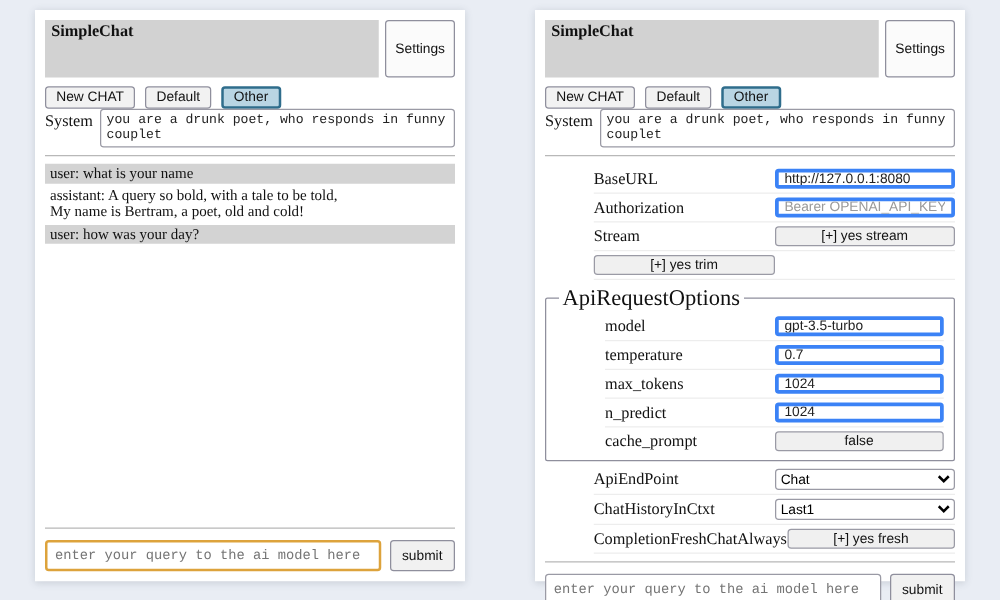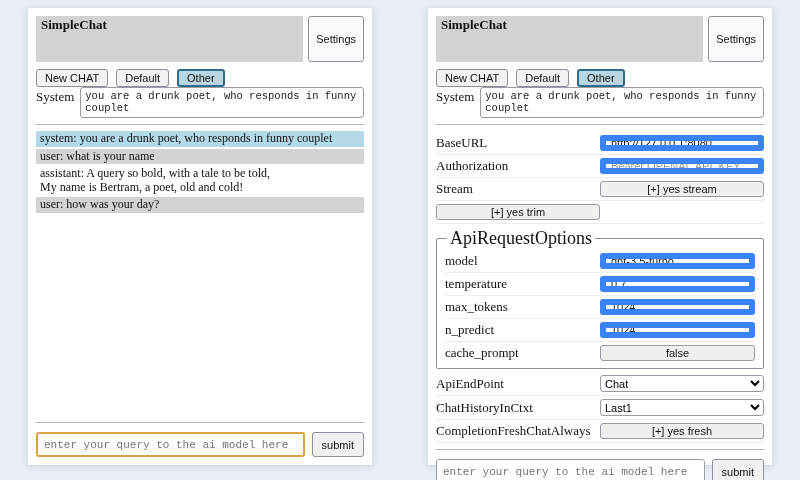--- a/index.html
+++ b/index.html
@@ -91,31 +91,32 @@
     padding: 2px 6px;
     height: 25px;
   }
   .query-row input.focused { border: 2px solid #dda33c; }
   .query-row button { padding: 2px 9px; background: #f1f1f1; }
 
   
   .settings { margin-top: 2px; }
   .setting-row {
     display: flex;
-    align-items: flex-end;
+    align-items: flex-start;
     padding: 3px 0;
     border-bottom: 1px solid #ededed;
+    margin-left: 39px;
   }
   .setting-row .lbl { flex: 1; font-size: 13px; }
   .setting-row .ctl { width: 50%; display: flex; }
   .ctl input, .ctl select, .ctl button { width: 100%; }
   .ctl input {
     font-family: "Liberation Sans", sans-serif;
     font-size: 11px;
-    border: 6px solid #3b82f6;
+    border: 3px solid #3b82f6;
     border-radius: 3px;
     padding: 1px 5px;
     height: 16px;
     color: #222;
   }
   .ctl input::placeholder { color: #9a9a9a; }
   .ctl button { height: 16px; padding: 0 4px; line-height: 13px; background: #f0f0f0; border-color: #9a9aa5; }
   .ctl select {
     font-family: "Liberation Sans", sans-serif;
     font-size: 11px;
@@ -149,21 +150,20 @@
   </div>
 
   <div class="system-row">
     <span class="system-label">System</span>
     <textarea spellcheck="false" style="">you are a drunk poet, who responds in funny couplet</textarea>
   </div>
 
   <hr>
 
   <div class="chat-area">
-    <div class="msg role-system">system: you are a drunk poet, who responds in funny couplet</div>
     <div class="msg role-user">user: what is your name</div>
     <div class="msg role-assistant">assistant: A query so bold, with a tale to be told,
 My name is Bertram, a poet, old and cold!</div>
     <div class="msg role-user">user: how was your day?</div>
   </div>
 
   <div class="flex-spacer"></div>
 
   <hr>
 

